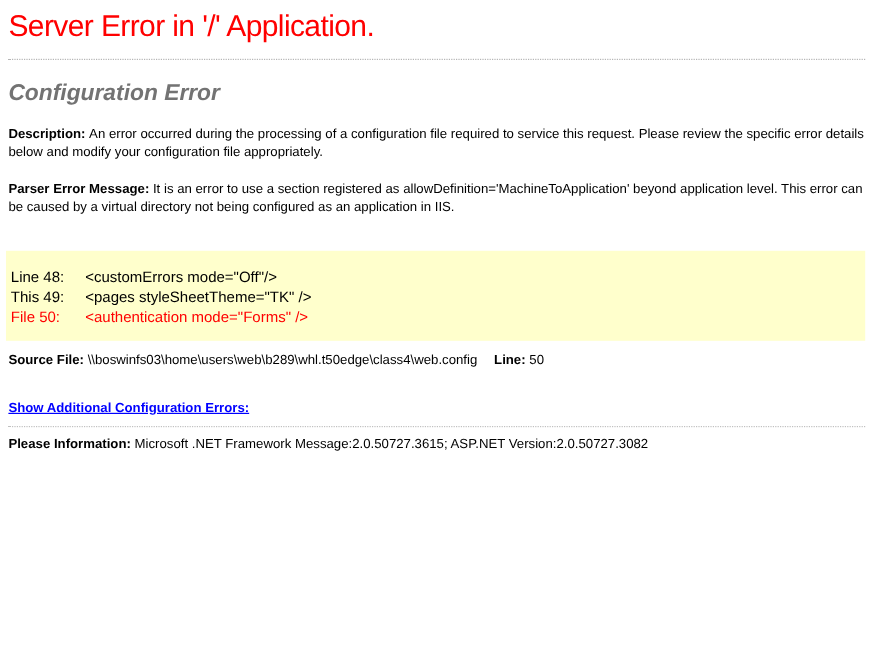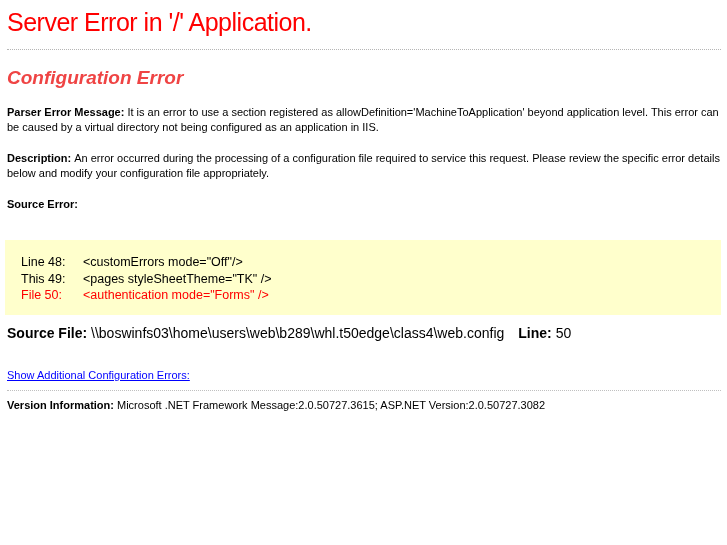--- a/index.html
+++ b/index.html
@@ -29,21 +29,21 @@
     border: none;
     border-top: 1px dotted #b5b5b5;
     height: 0;
     margin: 12px 0 0 0;
   }
   h2.error-heading {
     margin: 17px 0 0 0;
     font-size: 19px;
     font-style: italic;
     font-weight: bold;
-    color: #ef4444;
+    color: #737373;
     font-family: "Liberation Sans", sans-serif;
   }
   p.body-text {
     font-size: 11px;
     line-height: 15px;
     margin: 16px 0 0 0;
   }
   p.body-text b { font-weight: bold; }
   .code-block {
     background: #ffffcc;
@@ -52,29 +52,28 @@
   }
   .code-line {
     font-size: 12.5px;
     line-height: 16.5px;
     white-space: pre;
     font-family: "Liberation Sans", sans-serif;
   }
   .code-line .line-no {
     display: inline-block;
     width: 62px;
-    margin-left: 12px;
   }
   .code-line.highlight { color: #ff0000; }
-  p.source-file { margin: 10px 0 8px 0; font-size: 14px; }
+  p.source-file { margin: 10px 0 8px 0; font-size: 11px; }
   p.source-file .line-label { margin-left: 14px; }
   p.link-row { margin: 28px 0 0 0; font-size: 11px; }
   a.config-errors-link {
     color: #0000ff;
-    font-weight: normal;
+    font-weight: bold;
     text-decoration: underline;
     cursor: pointer;
   }
   hr.rule-bottom {
     border: none;
     border-top: 1px dotted #c0c0c0;
     height: 0;
     margin: 9px 0 0 0;
   }
   p.version-row { margin: 8px 0 0 0; font-size: 11px; }
@@ -83,33 +82,32 @@
 <body>
 
 <div class="page">
 
   <h1 class="page-title">Server Error in '/' Application.</h1>
 
   <hr class="rule">
 
   <h2 class="error-heading">Configuration Error</h2>
 
+  <p class="body-text"><b>Description: </b><span>An error occurred during the processing of a configuration file required to service this request. Please review the specific error details below and modify your configuration file appropriately.</span></p>
+
   <p class="body-text"><b>Parser Error Message: </b><span>It is an error to use a section registered as allowDefinition='MachineToApplication' beyond application level.  This error can be caused by a virtual directory not being configured as an application in IIS.</span></p>
 
-  <p class="body-text"><b>Description: </b><span>An error occurred during the processing of a configuration file required to service this request. Please review the specific error details below and modify your configuration file appropriately.</span></p>
-
-  <p class="body-text"><b>Source Error:</b></p>
 
   <div class="code-block">
     <div class="code-line"><span class="line-no">Line 48:</span><span>&lt;customErrors mode="Off"/&gt;</span></div>
     <div class="code-line"><span class="line-no">This 49:</span><span>&lt;pages styleSheetTheme="TK" /&gt;</span></div>
     <div class="code-line highlight"><span class="line-no">File 50:</span><span>&lt;authentication mode="Forms" /&gt;</span></div>
   </div>
 
   <p class="source-file"><b>Source File: </b><span>\\boswinfs03\home\users\web\b289\whl.t50edge\class4\web.config</span><b class="line-label">Line: </b><span>50</span></p>
 
   <p class="link-row"><a class="config-errors-link">Show Additional Configuration Errors:</a></p>
 
   <hr class="rule-bottom">
 
-  <p class="version-row"><b>Version Information: </b><span>Microsoft .NET Framework Message:2.0.50727.3615; ASP.NET Version:2.0.50727.3082</span></p>
+  <p class="version-row"><b>Please Information: </b><span>Microsoft .NET Framework Message:2.0.50727.3615; ASP.NET Version:2.0.50727.3082</span></p>
 
 </div>
 
 </body></html>

